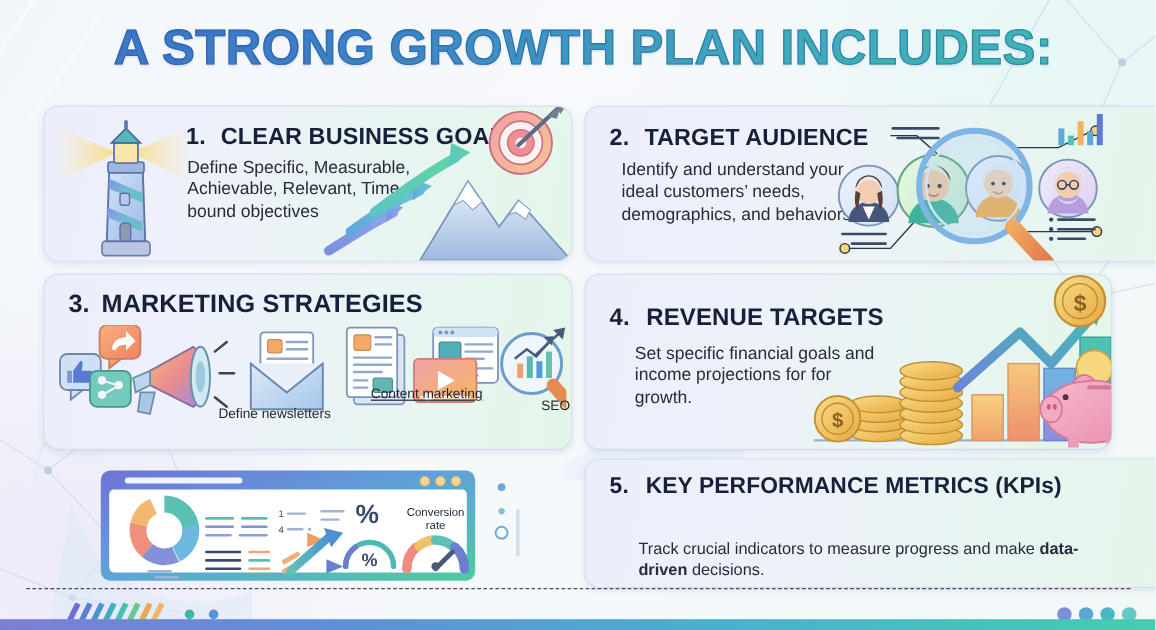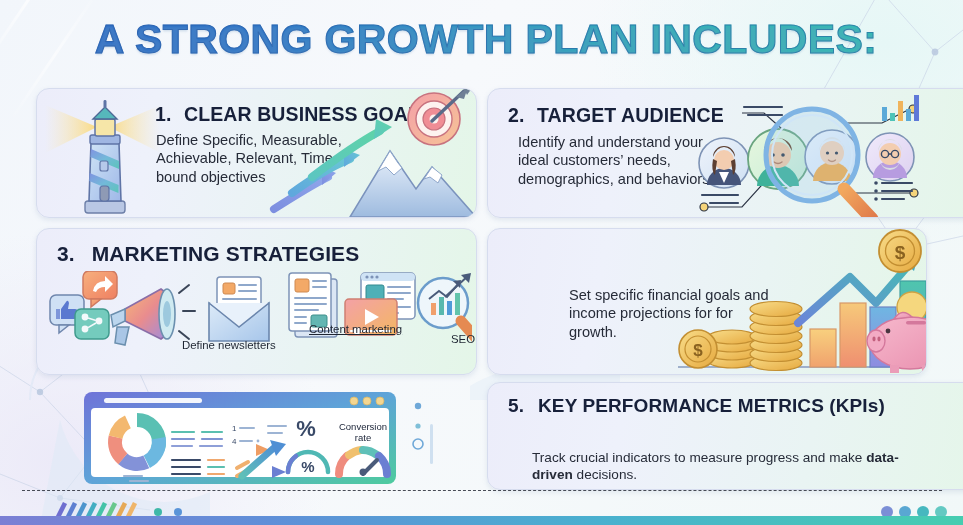--- a/index.html
+++ b/index.html
@@ -349,21 +349,21 @@
           <path d="M158 100 L186 130" stroke="url(#handle)" stroke-width="13" stroke-linecap="round"></path>
         </g>
       </svg>
     </div>
   </div>
 
   <div class="card" id="card3">
     <div class="card-inner">
       <div class="head">
         <span class="num">3.</span>
-        <span style="margin-left:11px">MARKETING STRATEGIES</span>
+        <span style="margin-left:4px">MARKETING STRATEGIES</span>
       </div>
 
       <svg class="art" style="left:10px;top:42px;" width="425" height="80" viewBox="0 0 425 80">
         <defs>
           <linearGradient id="g-or" x1="0" y1="0" x2="1" y2="1">
               <stop offset="0" stop-color="#f7b07e"></stop>
               <stop offset="1" stop-color="#ef8062"></stop>
             </linearGradient>
           <linearGradient id="g-meg" x1="0" y1="0" x2="1" y2="1">
               <stop offset="0" stop-color="#f6b977"></stop>
@@ -485,21 +485,25 @@
       </svg>
 
       <div class="ic-label" style="left:145px;top:110px;">Define newsletters</div>
       <div class="ic-label" style="left:272px;top:94px;text-decoration:underline;">Content marketing</div>
       <div class="ic-label" style="left:414px;top:104px;">SEO</div>
     </div>
   </div>
 
   <div class="card" id="card4">
     <div class="card-inner">
-      <div class="body-txt" style="width:205px;margin-left:40px;">Set specific financial goals and income projections for for growth.</div>
+      <div class="head">
+        <span class="num">4.</span>
+        <span style="margin-left:8px">REVENUE TARGETS</span>
+      </div>
+      <div class="body-txt" style="width:205px;">Set specific financial goals and income projections for for growth.</div>
 
       <svg class="art" style="left:180px;top:-14px;" width="262" height="161" viewBox="0 0 262 161">
         <defs>
           <linearGradient id="coin" x1="0" y1="0" x2="1" y2="1">
               <stop offset="0" stop-color="#f8dd8a"></stop>
               <stop offset="1" stop-color="#e6a93f"></stop>
             </linearGradient>
           <linearGradient id="b1" x1="0" y1="0" x2="0" y2="1">
               <stop offset="0" stop-color="#f8d07e"></stop>
               <stop offset="1" stop-color="#f0a26d"></stop>

